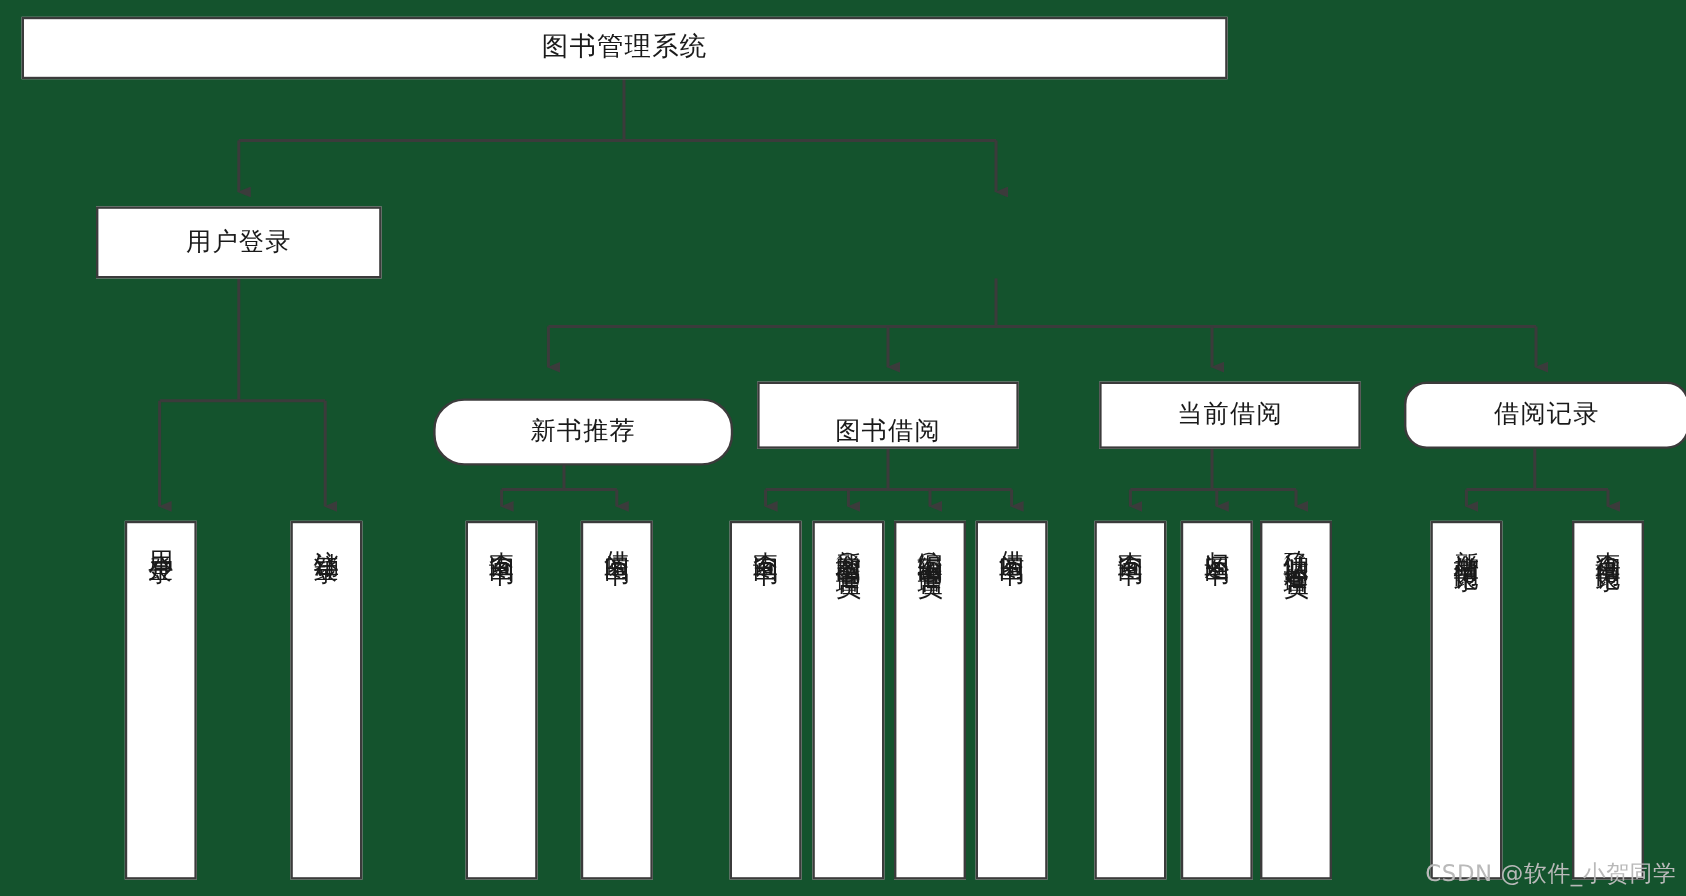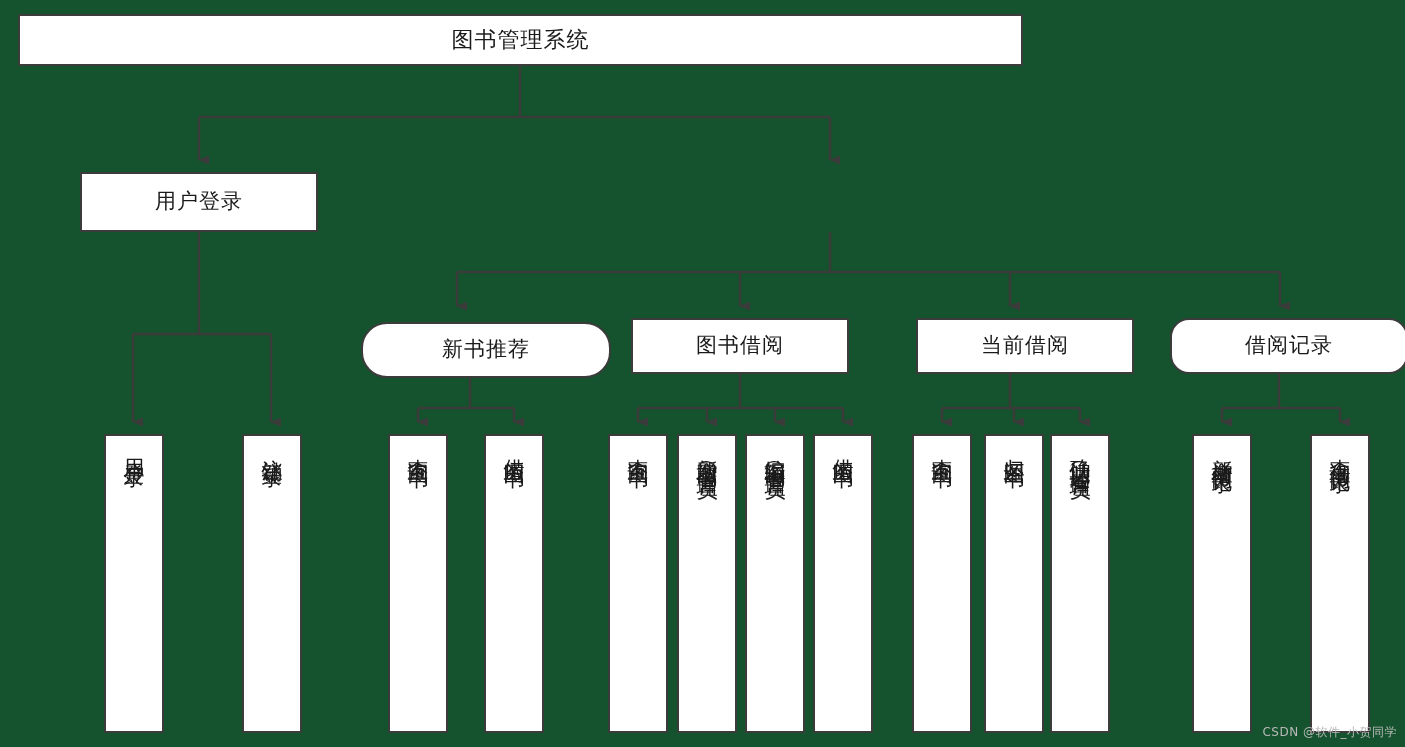--- a/index.html
+++ b/index.html
@@ -52,21 +52,21 @@
     font-size: 21px;
     color: #1a1a1a;
     letter-spacing: 3px;
     line-height: 1.05;
     white-space: nowrap;
   }
   #watermark {
     position: absolute;
     right: 8px;
     bottom: 6px;
-    font-size: 12px;
+    font-size: 19px;
     color: #b9b9b9;
     white-space: nowrap;
     letter-spacing: 0.5px;
   }
 </style>
 </head>
 <body>
 
 <div id="stage">
 
@@ -121,24 +121,24 @@
   </svg>
 
   <div class="node-box root" style="left:18px; top:14px; width:1005px; height:52px;">
     <span class="node-label-h">图书管理系统</span>
   </div>
 
   <div class="node-box" style="left:80px; top:172px; width:238px; height:60px;">
     <span class="node-label-h">用户登录</span>
   </div>
 
-  <div class="node-box" style="left:361px; top:322px; width:250px; height:56px;border-radius:26px;">
+  <div class="node-box" style="left:361px; top:332px; width:250px; height:56px;border-radius:26px;">
     <span class="node-label-h">新书推荐</span>
   </div>
-  <div class="node-box" style="left:631px; top:318px; width:218px; height:56px;">
+  <div class="node-box" style="left:631px; top:318px; width:218px; height:56px;align-items:flex-end;">
     <span class="node-label-h">图书借阅</span>
   </div>
   <div class="node-box" style="left:916px; top:318px; width:218px; height:56px;">
     <span class="node-label-h">当前借阅</span>
   </div>
   <div class="node-box" style="left:1170px; top:318px; width:238px; height:56px;border-radius:19px;">
     <span class="node-label-h">借阅记录</span>
   </div>
 
   <div class="node-box leaf" style="left:104px; top:434px; width:60px; height:299px;">

